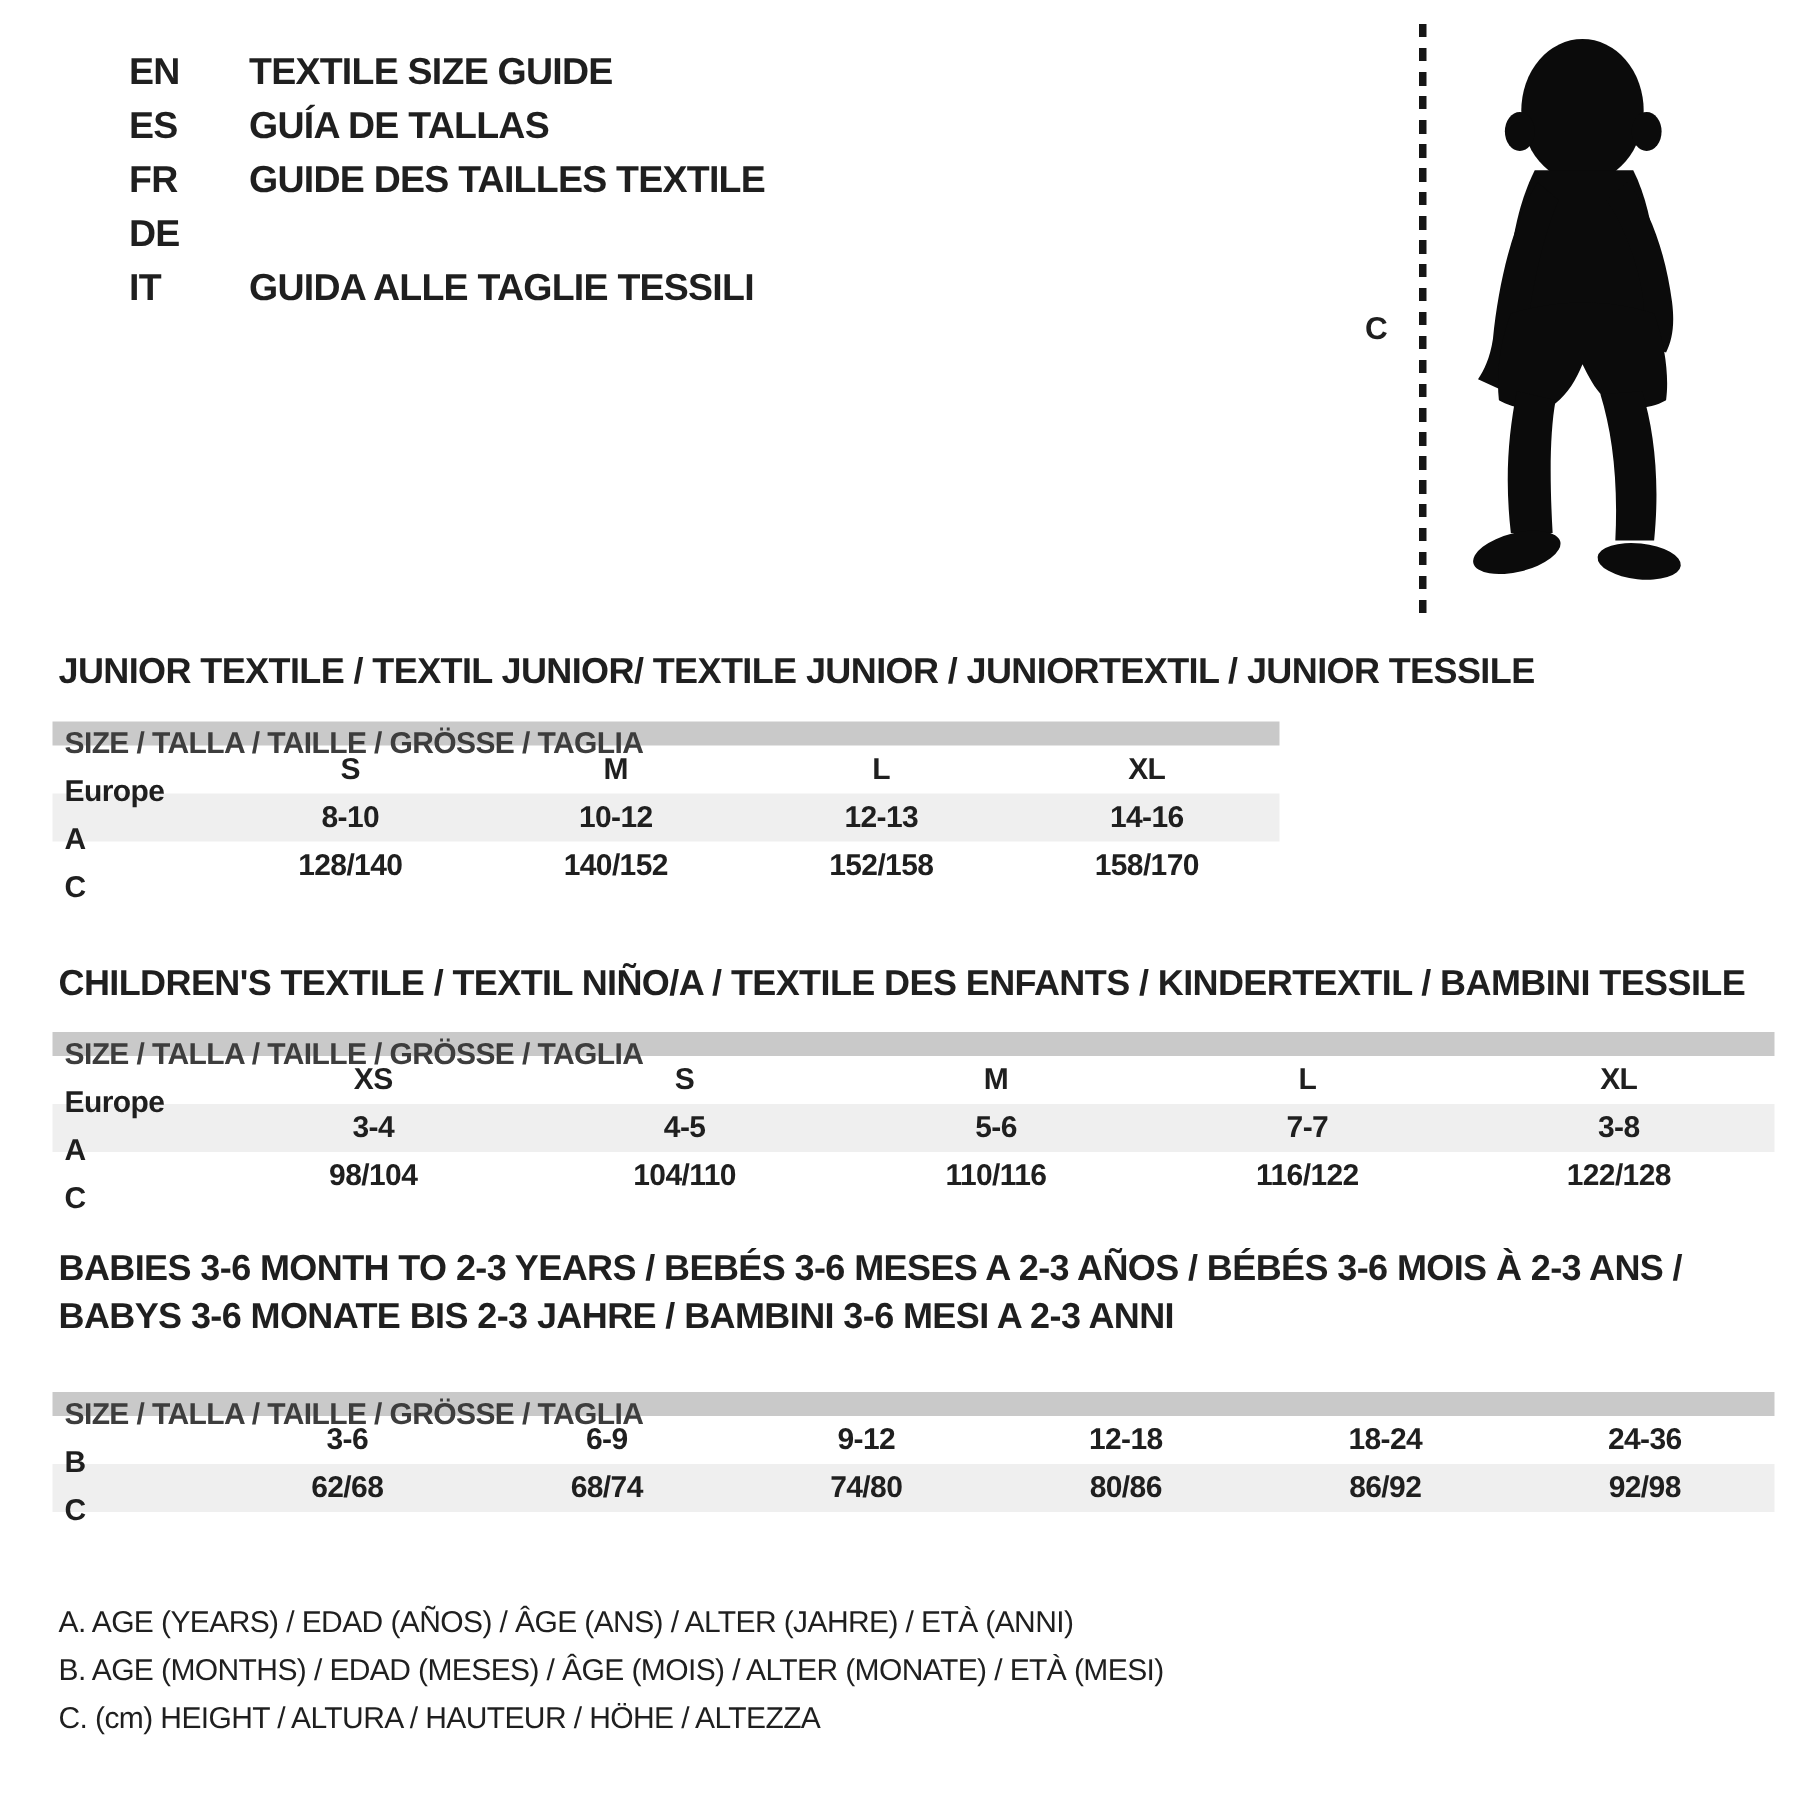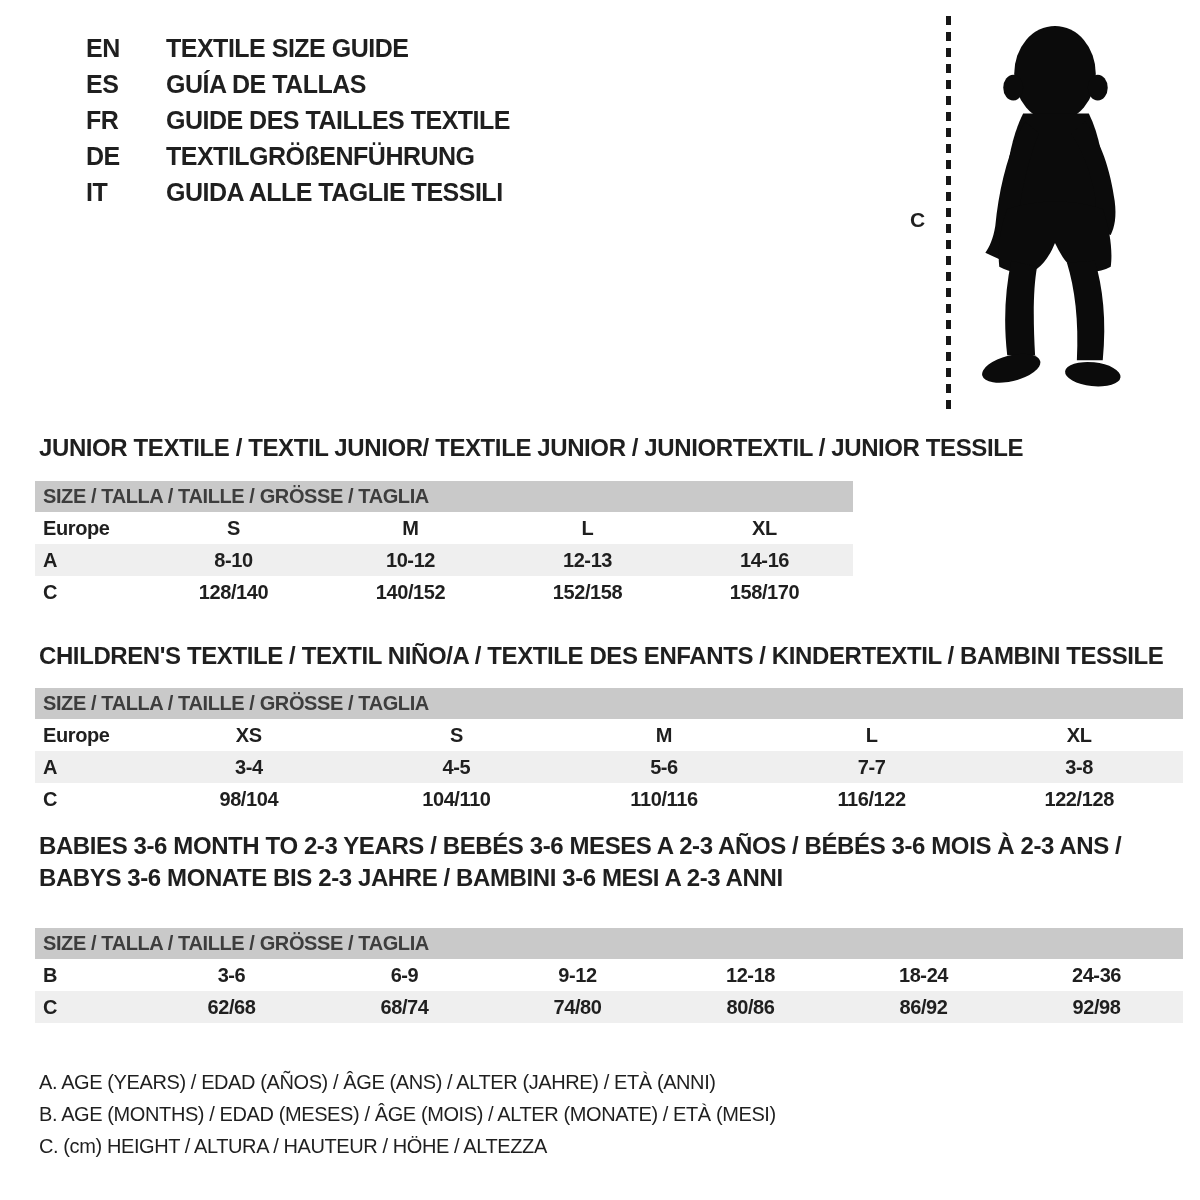--- a/index.html
+++ b/index.html
@@ -37,30 +37,30 @@
   
   .section-title {
     position:absolute; left:39px;
     font-size:24px; font-weight:bold; letter-spacing:-0.4px;
     white-space:nowrap; line-height:32px;
   }
 
   
   .size-table { position:absolute; left:35px; }
   .t-header {
-    height:31px; line-height:31px;
+    height:16px; line-height:31px;
     background:#c9c9c9; color:#3d3d3d;
     font-size:20px; font-weight:bold; letter-spacing:-0.4px;
     padding-left:8px;
   }
   .t-row { display:flex; height:32px; line-height:32px; }
   .t-row.shaded { background:#efefef; }
   .t-label {
     width:110px; padding-left:8px; text-align:left;
-    font-size:20px; font-weight:bold; letter-spacing:-0.4px;
+    font-size:20px; font-weight:bold; letter-spacing:-0.4px;margin-top:15px;
   }
   .t-cell {
     flex:1; text-align:center;
     font-size:20px; font-weight:bold; letter-spacing:-0.4px;
   }
 
   
   .legend { position:absolute; left:39px; top:1066px; }
   .legend-line {
     font-size:20px; font-weight:normal; letter-spacing:-0.4px;
@@ -80,21 +80,20 @@
     <div class="lang-row">
       <span class="lang-code">ES</span>
       <span class="lang-label">GUÍA DE TALLAS</span>
     </div>
     <div class="lang-row">
       <span class="lang-code">FR</span>
       <span class="lang-label">GUIDE DES TAILLES TEXTILE</span>
     </div>
     <div class="lang-row">
       <span class="lang-code">DE</span>
-      <span class="lang-label">TEXTILGRÖßENFÜHRUNG</span>
     </div>
     <div class="lang-row">
       <span class="lang-code">IT</span>
       <span class="lang-label">GUIDA ALLE TAGLIE TESSILI</span>
     </div>
   </div>
 
   <div class="dash-line"></div>
   <div class="c-label">C</div>
   <svg class="toddler" viewBox="0 0 180 400" aria-hidden="true">

